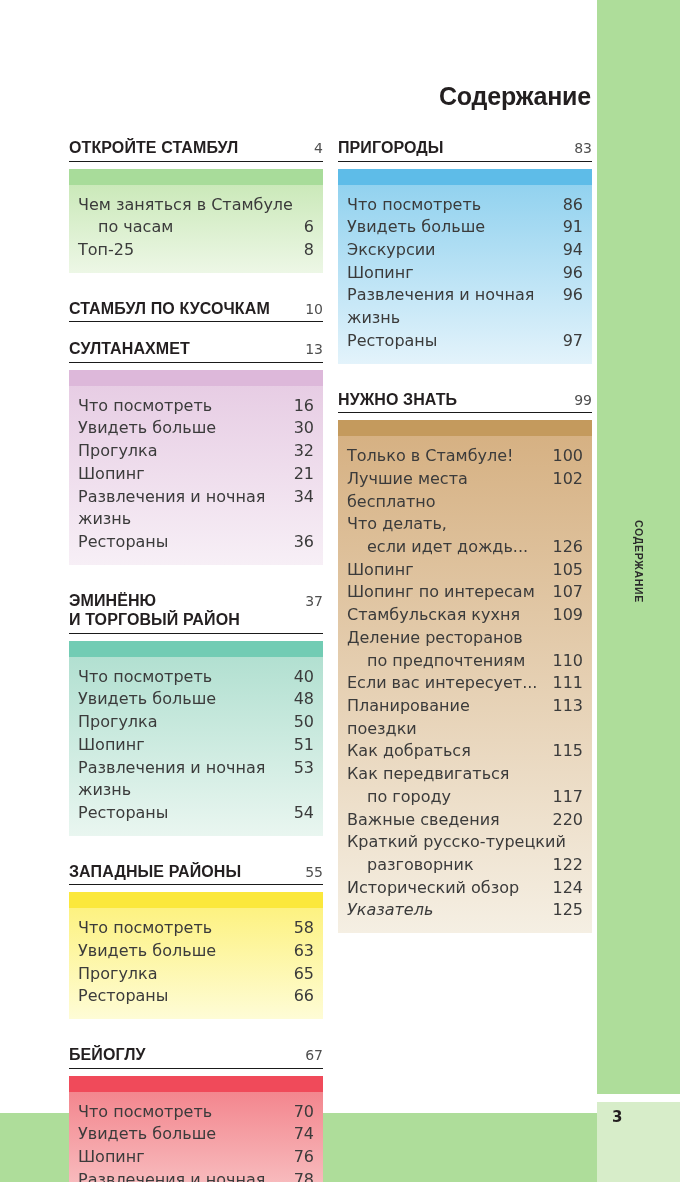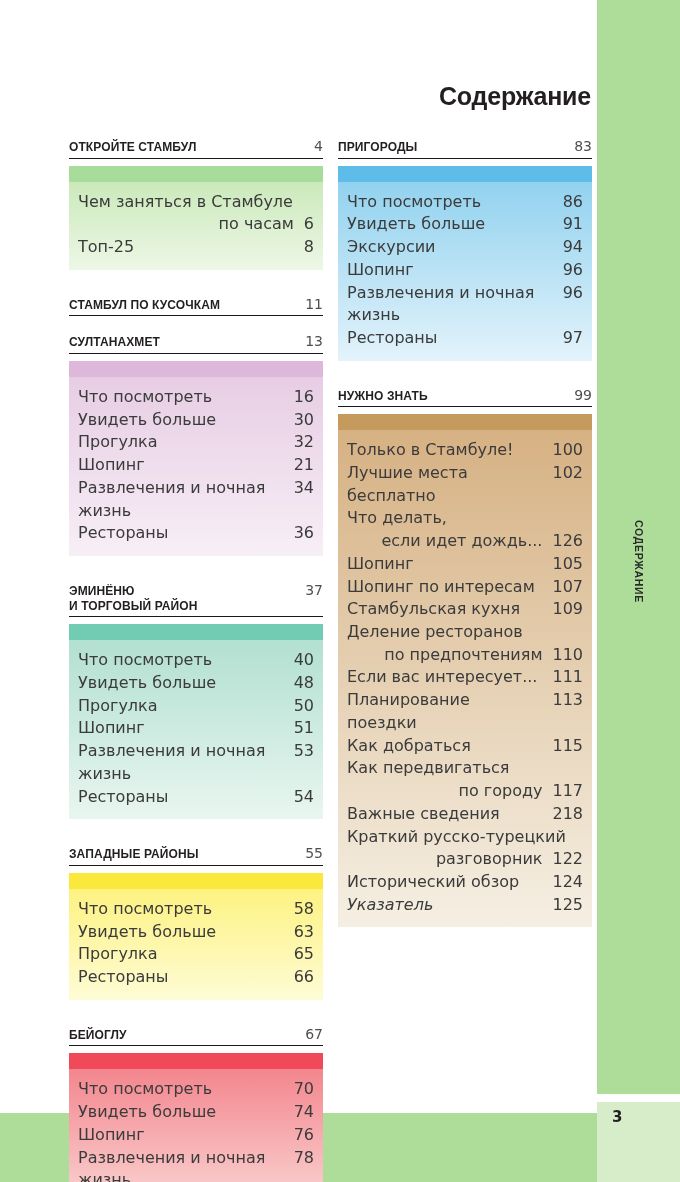--- a/index.html
+++ b/index.html
@@ -99,21 +99,21 @@
     border-bottom: 1.6px solid #1a1a1a;
     padding-bottom: 3px;
     margin-bottom: 0;
   }
   .sec-head-row {
     display: flex;
     align-items: baseline;
     justify-content: space-between;
   }
   .sec-head-title {
-    font-size: 12px;
+    font-size: 16px;
     font-weight: bold;
     letter-spacing: 0.1px;
     color: #231f20;
     line-height: 1.22;
     white-space: pre-line;
   }
   .sec-head-page {
     font-size: 14px;
     font-weight: normal;
     color: #4f4f4f;
@@ -146,21 +146,21 @@
   .entry-label.italic { font-style: italic; }
   .entry-page {
     font-family: "DejaVu Sans", sans-serif;
     padding-left: 10px;
     white-space: nowrap;
   }
   .entry.two-line { display: block; }
   .entry.two-line .line1 { display: block; }
   .entry.two-line .line2 {
     display: flex;
-    justify-content: flex-end;
+    justify-content: space-between;
     padding-left: 20px;
   }
 
   .spacer-lg { height: 26px; }
   .spacer-md { height: 17px; }
 </style>
 </head>
 <body>
 
 <div id="page">
@@ -196,21 +196,21 @@
           <div class="entry">
             <span class="entry-label">Топ-25</span>
             <span class="entry-page">8</span>
           </div>
         </div>
       </div>
       <div class="spacer-lg"></div>
       <div class="sec-head">
         <div class="sec-head-row">
           <div class="sec-head-title">СТАМБУЛ ПО КУСОЧКАМ</div>
-          <div class="sec-head-page">11</div>
+          <div class="sec-head-page">10</div>
         </div>
       </div>
       <div class="spacer-md"></div>
       <div class="sec-head">
         <div class="sec-head-row">
           <div class="sec-head-title">СУЛТАНАХМЕТ</div>
           <div class="sec-head-page">13</div>
         </div>
       </div>
       <div class="block">
@@ -434,21 +434,21 @@
           </div>
           <div class="entry two-line">
             <span class="line1 entry-label">Как передвигаться</span>
             <span class="line2">
               <span class="entry-label">по городу</span>
               <span class="entry-page">117</span>
             </span>
           </div>
           <div class="entry">
             <span class="entry-label">Важные сведения</span>
-            <span class="entry-page">218</span>
+            <span class="entry-page">220</span>
           </div>
           <div class="entry two-line">
             <span class="line1 entry-label">Краткий русско-турецкий</span>
             <span class="line2">
               <span class="entry-label">разговорник</span>
               <span class="entry-page">122</span>
             </span>
           </div>
           <div class="entry">
             <span class="entry-label">Исторический обзор</span>

